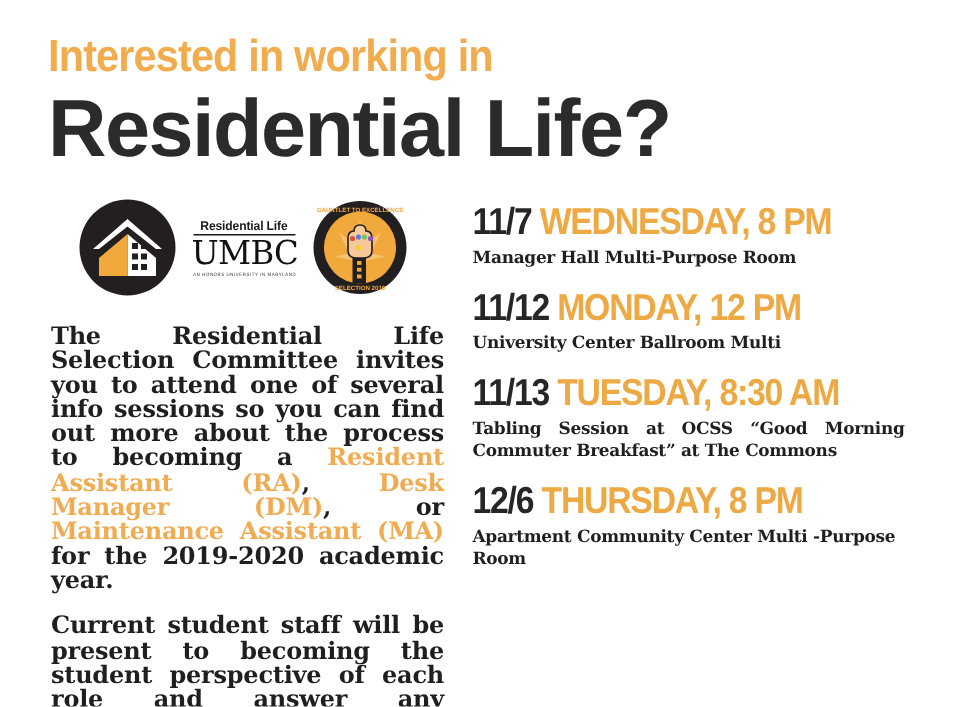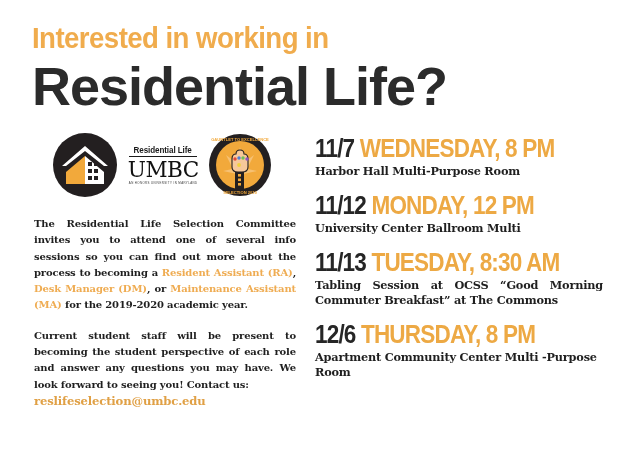--- a/index.html
+++ b/index.html
@@ -123,21 +123,21 @@
 
   .logo-seal {
     width: 64px;
     height: 64px;
     flex: 0 0 64px;
   }
 
   .body-text {
     font-family: "DejaVu Serif", serif;
     font-weight: 700;
-    font-size: 10px;
+    font-size: 16px;
     line-height: 16.3px;
     color: #1f1f1f;
     text-align: justify;
     letter-spacing: -0.15px;
     margin-top: 16px;
   }
 
   .body-text.second { margin-top: 14px; }
 
   .hl { color: #EFAC52; }
@@ -258,21 +258,21 @@
     <div class="body-text second">Current student staff will be present to becoming the student perspective of each role and answer any questions you may have. We look forward to seeing you! Contact us:</div>
 
     <div class="email-line">reslifeselection@umbc.edu</div>
 
   </div>
 
   <div class="right-col">
 
     <div class="event">
       <div class="event-head"><span class="event-date">11/7</span>&nbsp;<span class="event-when">WEDNESDAY, 8 PM</span></div>
-      <div class="event-loc">Harbor Hall Multi-Purpose Room</div>
+      <div class="event-loc">Manager Hall Multi-Purpose Room</div>
     </div>
 
     <div class="event">
       <div class="event-head"><span class="event-date">11/12</span>&nbsp;<span class="event-when">MONDAY, 12 PM</span></div>
       <div class="event-loc">University Center Ballroom Multi</div>
     </div>
 
     <div class="event">
       <div class="event-head"><span class="event-date">11/13</span>&nbsp;<span class="event-when">TUESDAY, 8:30 AM</span></div>
       <div class="event-loc justified">Tabling Session at OCSS “Good Morning Commuter Breakfast” at The Commons</div>

